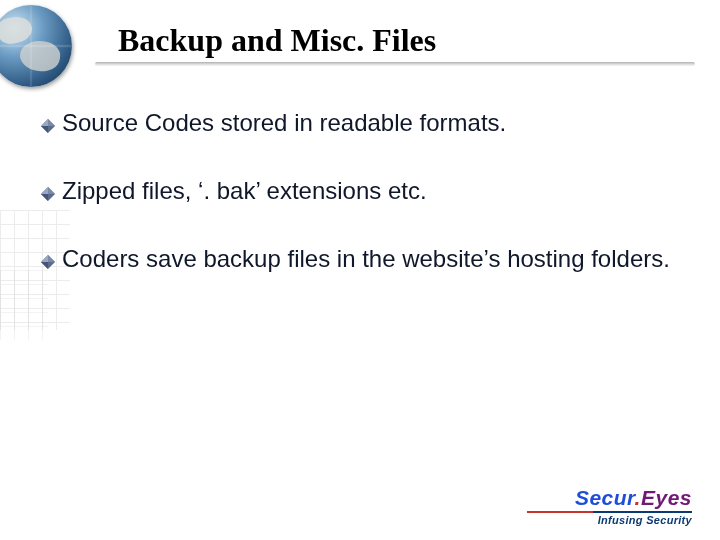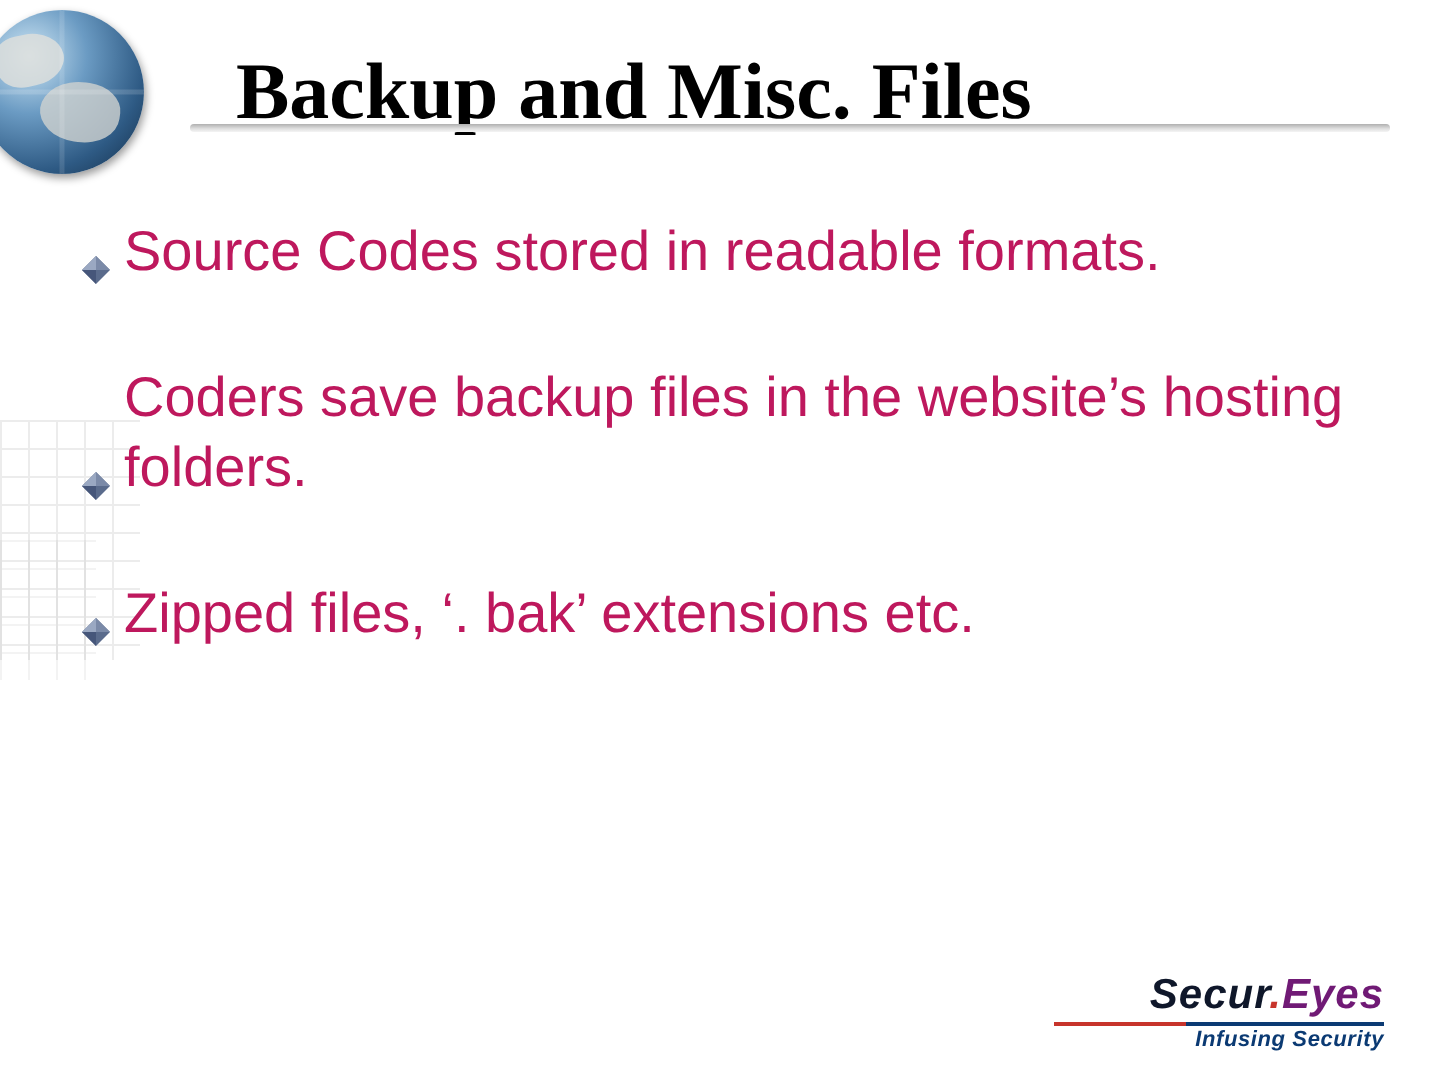--- a/index.html
+++ b/index.html
@@ -50,21 +50,21 @@
     inset: 0;
     background:
       linear-gradient(to bottom, transparent 48%, rgba(255,255,255,0.15) 49%, rgba(255,255,255,0.15) 51%, transparent 52%),
       linear-gradient(to right, transparent 48%, rgba(255,255,255,0.12) 49%, rgba(255,255,255,0.12) 51%, transparent 52%);
   }
   .title {
     position: absolute;
     left: 118px;
     top: 22px;
     font-family: "Times New Roman", Times, serif;
-    font-size: 40px;
+    font-size: 32px;
     font-weight: bold;
     color: #000;
   }
   .title-underline {
     position: absolute;
     left: 95px;
     top: 62px;
     width: 600px;
     height: 4px;
     background: linear-gradient(to bottom, #b0b0b0 0%, #e0e0e0 60%, #f4f4f4 100%);
@@ -95,24 +95,24 @@
     background-size: 14px 14px;
   }
   .content {
     position: absolute;
     left: 40px;
     top: 108px;
     right: 40px;
   }
   .bullet-item {
     display: flex;
-    align-items: flex-end;
+    align-items: center;
     margin-bottom: 38px;
-    font-size: 28px;
-    color: #be185d;
+    font-size: 24px;
+    color: #0f172a;
     line-height: 1.25;
   }
   .bullet-item:nth-child(3) { margin-bottom: 40px; }
   .diamond-bullet {
     flex: 0 0 auto;
     margin-right: 6px;
     margin-top: 6px;
   }
   .bullet-text { flex: 1; }
   .footer-brand {
@@ -121,21 +121,21 @@
     bottom: 14px;
     text-align: right;
   }
   .brand-line1 {
     font-family: Arial, sans-serif;
     font-size: 21px;
     font-weight: bold;
     font-style: italic;
     letter-spacing: 0.5px;
   }
-  .brand-secur { color: #0f172a; }
+  .brand-secur { color: #1d4ed8; }
   .brand-dot { color: #c7342b; }
   .brand-eyes { color: #701a75; }
   .brand-hr {
     height: 2px;
     width: 165px;
     margin: 1px 0 1px auto;
     background: linear-gradient(to right, #c7342b 0%, #c7342b 40%, #0b3a73 40%, #0b3a73 100%);
   }
   .brand-tag {
     font-size: 11px;
@@ -175,31 +175,31 @@
     <span class="bullet-text">Source Codes stored in readable formats.</span>
   </div>
 
   <div class="bullet-item">
     <svg class="diamond-bullet" width="16" height="16" viewBox="0 0 16 16">
       <polygon points="8,1 15,8 8,15 1,8" fill="#5a6b8c"></polygon>
       <polygon points="8,1 15,8 8,8" fill="#7b8aa8"></polygon>
       <polygon points="8,1 1,8 8,8" fill="#9aa8c2"></polygon>
       <polygon points="1,8 8,15 8,8" fill="#46567a"></polygon>
     </svg>
-    <span class="bullet-text">Coders save backup files in the website’s hosting folders.</span>
+    <span class="bullet-text">Zipped files, ‘. bak’ extensions etc.</span>
   </div>
 
   <div class="bullet-item">
     <svg class="diamond-bullet" width="16" height="16" viewBox="0 0 16 16">
       <polygon points="8,1 15,8 8,15 1,8" fill="#5a6b8c"></polygon>
       <polygon points="8,1 15,8 8,8" fill="#7b8aa8"></polygon>
       <polygon points="8,1 1,8 8,8" fill="#9aa8c2"></polygon>
       <polygon points="1,8 8,15 8,8" fill="#46567a"></polygon>
     </svg>
-    <span class="bullet-text">Zipped files, ‘. bak’ extensions etc.</span>
+    <span class="bullet-text">Coders save backup files in the website’s hosting folders.</span>
   </div>
 
 
 </div>
 
 <div class="footer-brand">
   <div class="brand-line1">
     <span class="brand-secur">Secur</span><span class="brand-dot">.</span><span class="brand-eyes">Eyes</span>
   </div>
   <div class="brand-hr"></div>

